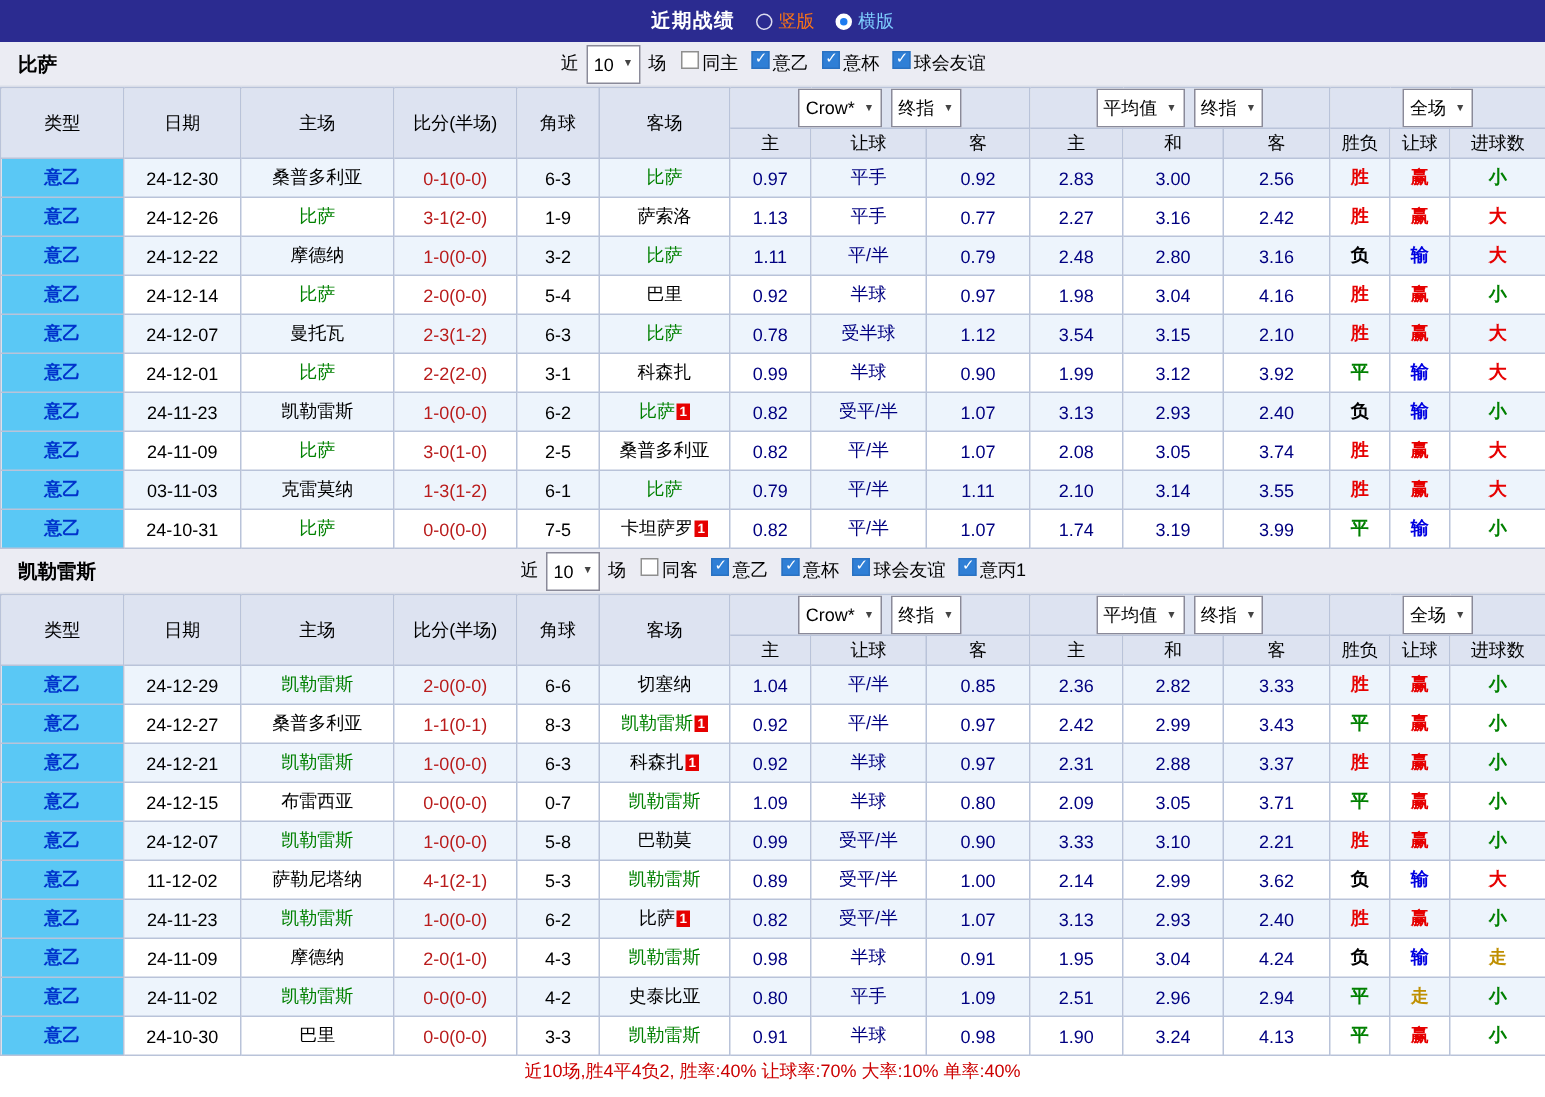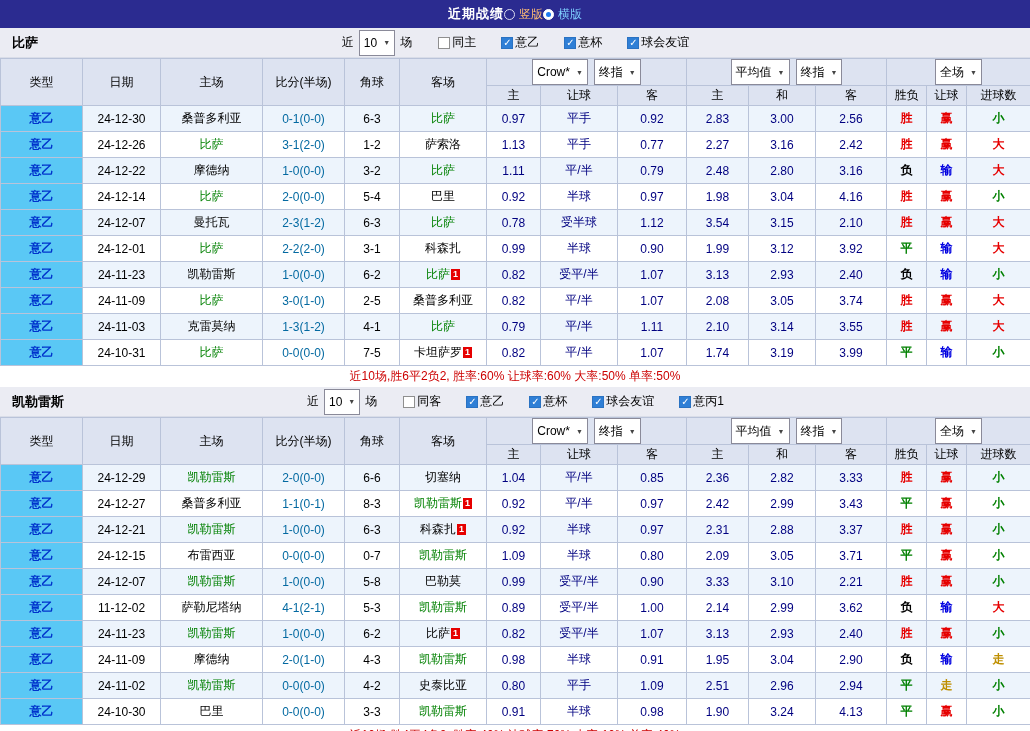--- a/index.html
+++ b/index.html
@@ -5,43 +5,43 @@
   * { box-sizing: border-box; }
   html,body { margin:0; padding:0; }
   body {
     width:1030px; background:#fff; color:#000;
     font-family:"Liberation Sans","DejaVu Sans",sans-serif;
     font-size:12px;
   }
   
   .topbar {
     height:28px; background:#2b2b90;
-    display:flex; align-items:center; justify-content:center; 
+    display:flex; align-items:center; justify-content:center; gap:14px;
   }
   .tb-title { color:#fff; font-weight:bold; font-size:13px; letter-spacing:1px; }
-  .radio-label { display:inline-flex; align-items:center; gap:4px; color:#fdba74; cursor:pointer; }
+  .radio-label { display:inline-flex; align-items:center; gap:4px; color:#f97316; cursor:pointer; }
   .radio-label.on { color:#7ecdfd; }
   .radio {
     width:11px; height:11px; border-radius:50%;
     border:1px solid #dcdcf0; background:transparent; display:inline-block; position:relative;
   }
   .radio.checked { background:#fff; border-color:#fff; }
   .radio.checked::after {
     content:""; position:absolute; left:2px; top:2px; width:5px; height:5px;
     border-radius:50%; background:#1d7bf0;
   }
   
   .filterbar {
     position:relative; height:30px; background:#ebecf3;
     display:flex; align-items:center; justify-content:center; gap:5px;
     border-bottom:1px solid #d9dde8;
   }
   .team-name { position:absolute; left:12px; font-weight:bold; font-size:13px; }
   .flabel { margin:0 1px; }
-  .cb-label { display:inline-flex; align-items:center; margin-left:21px; cursor:pointer; }
+  .cb-label { display:inline-flex; align-items:flex-start; margin-left:5px; cursor:pointer; }
   .cb {
     width:12px; height:12px; border:1px solid #8f8f8f; background:#fff;
     display:inline-block; margin-right:2px; position:relative; flex:none;
   }
   .cb.checked { background:#2f7fd6; border-color:#2a72c2; }
   .cb.checked::after {
     content:"\2713"; position:absolute; color:#fff; font-size:10px; font-weight:bold;
     left:1px; top:-1px; line-height:12px;
   }
   .sel {
@@ -57,21 +57,21 @@
     overflow:hidden; padding:0;
   }
   .datatable thead th { background:#dde3f1; font-weight:normal; }
   .datatable tr.hr1 th { height:23px; }
   .datatable tr.hr2 th { height:20px; }
   .datatable tbody td { height:26px; }
   .datatable tbody tr:nth-child(odd) { background:#edf4fc; }
   .datatable tbody tr:nth-child(even) { background:#fff; }
   .selwrap { display:flex; align-items:center; justify-content:center; gap:6px; }
   td.type-cell { background:#5ac8f5; color:#0033cc; font-weight:bold; }
-  td.score-cell { color:#0369a1; }
+  td.score-cell { color:#b91c1c; }
   td.odds-cell { color:#000080; }
   .team-hl { color:#008000; }
   .badge {
     display:inline-block; background:#e60000; color:#fff; font-size:9px; font-weight:bold;
     line-height:11px; width:9px; height:11px; margin-left:1px; vertical-align:1px;
   }
   td.res-cell { font-weight:bold; }
   .c-win  { color:#e60000; }
   .c-hwin { color:#e60000; }
   .c-big  { color:#e60000; }
@@ -198,21 +198,21 @@
             <td class="odds-cell">2.56</td>
             <td class="res-cell c-win">胜</td>
             <td class="res-cell c-hwin">赢</td>
             <td class="res-cell c-small">小</td>
           </tr>
           <tr>
             <td class="type-cell">意乙</td>
             <td class="date-cell">24-12-26</td>
             <td class="team-cell"><span class="team-hl">比萨</span></td>
             <td class="score-cell">3-1(2-0)</td>
-            <td class="corner-cell">1-2</td>
+            <td class="corner-cell">1-9</td>
             <td class="team-cell"><span>萨索洛</span></td>
             <td class="odds-cell">1.13</td>
             <td class="odds-cell">平手</td>
             <td class="odds-cell">0.77</td>
             <td class="odds-cell">2.27</td>
             <td class="odds-cell">3.16</td>
             <td class="odds-cell">2.42</td>
             <td class="res-cell c-win">胜</td>
             <td class="res-cell c-hwin">赢</td>
             <td class="res-cell c-big">大</td>
@@ -314,24 +314,24 @@
             <td class="odds-cell">1.07</td>
             <td class="odds-cell">2.08</td>
             <td class="odds-cell">3.05</td>
             <td class="odds-cell">3.74</td>
             <td class="res-cell c-win">胜</td>
             <td class="res-cell c-hwin">赢</td>
             <td class="res-cell c-big">大</td>
           </tr>
           <tr>
             <td class="type-cell">意乙</td>
-            <td class="date-cell">24-11-03</td>
+            <td class="date-cell">03-11-03</td>
             <td class="team-cell"><span>克雷莫纳</span></td>
             <td class="score-cell">1-3(1-2)</td>
-            <td class="corner-cell">4-1</td>
+            <td class="corner-cell">6-1</td>
             <td class="team-cell"><span class="team-hl">比萨</span></td>
             <td class="odds-cell">0.79</td>
             <td class="odds-cell">平/半</td>
             <td class="odds-cell">1.11</td>
             <td class="odds-cell">2.10</td>
             <td class="odds-cell">3.14</td>
             <td class="odds-cell">3.55</td>
             <td class="res-cell c-win">胜</td>
             <td class="res-cell c-hwin">赢</td>
             <td class="res-cell c-big">大</td>
@@ -348,21 +348,20 @@
             <td class="odds-cell">1.07</td>
             <td class="odds-cell">1.74</td>
             <td class="odds-cell">3.19</td>
             <td class="odds-cell">3.99</td>
             <td class="res-cell c-draw">平</td>
             <td class="res-cell c-hlose">输</td>
             <td class="res-cell c-small">小</td>
           </tr>
         </tbody>
       </table>
-      <div class="summary">近10场,胜6平2负2, 胜率:60% 让球率:60% 大率:50% 单率:50%</div>
     </div>
     <div class="section">
       <div class="filterbar">
         <span class="team-name">凯勒雷斯</span>
         <span class="filter-controls" style="display: inline-flex; align-items: center; gap: 4px;">
           <span class="flabel">近</span>
           <span class="sel">10</span>
           <span class="flabel">场</span>
           <label class="cb-label">
             <span class="cb"></span>
@@ -567,21 +566,21 @@
             <td class="date-cell">24-11-09</td>
             <td class="team-cell"><span>摩德纳</span></td>
             <td class="score-cell">2-0(1-0)</td>
             <td class="corner-cell">4-3</td>
             <td class="team-cell"><span class="team-hl">凯勒雷斯</span></td>
             <td class="odds-cell">0.98</td>
             <td class="odds-cell">半球</td>
             <td class="odds-cell">0.91</td>
             <td class="odds-cell">1.95</td>
             <td class="odds-cell">3.04</td>
-            <td class="odds-cell">2.90</td>
+            <td class="odds-cell">4.24</td>
             <td class="res-cell c-lose">负</td>
             <td class="res-cell c-hlose">输</td>
             <td class="res-cell c-push">走</td>
           </tr>
           <tr>
             <td class="type-cell">意乙</td>
             <td class="date-cell">24-11-02</td>
             <td class="team-cell"><span class="team-hl">凯勒雷斯</span></td>
             <td class="score-cell">0-0(0-0)</td>
             <td class="corner-cell">4-2</td>

